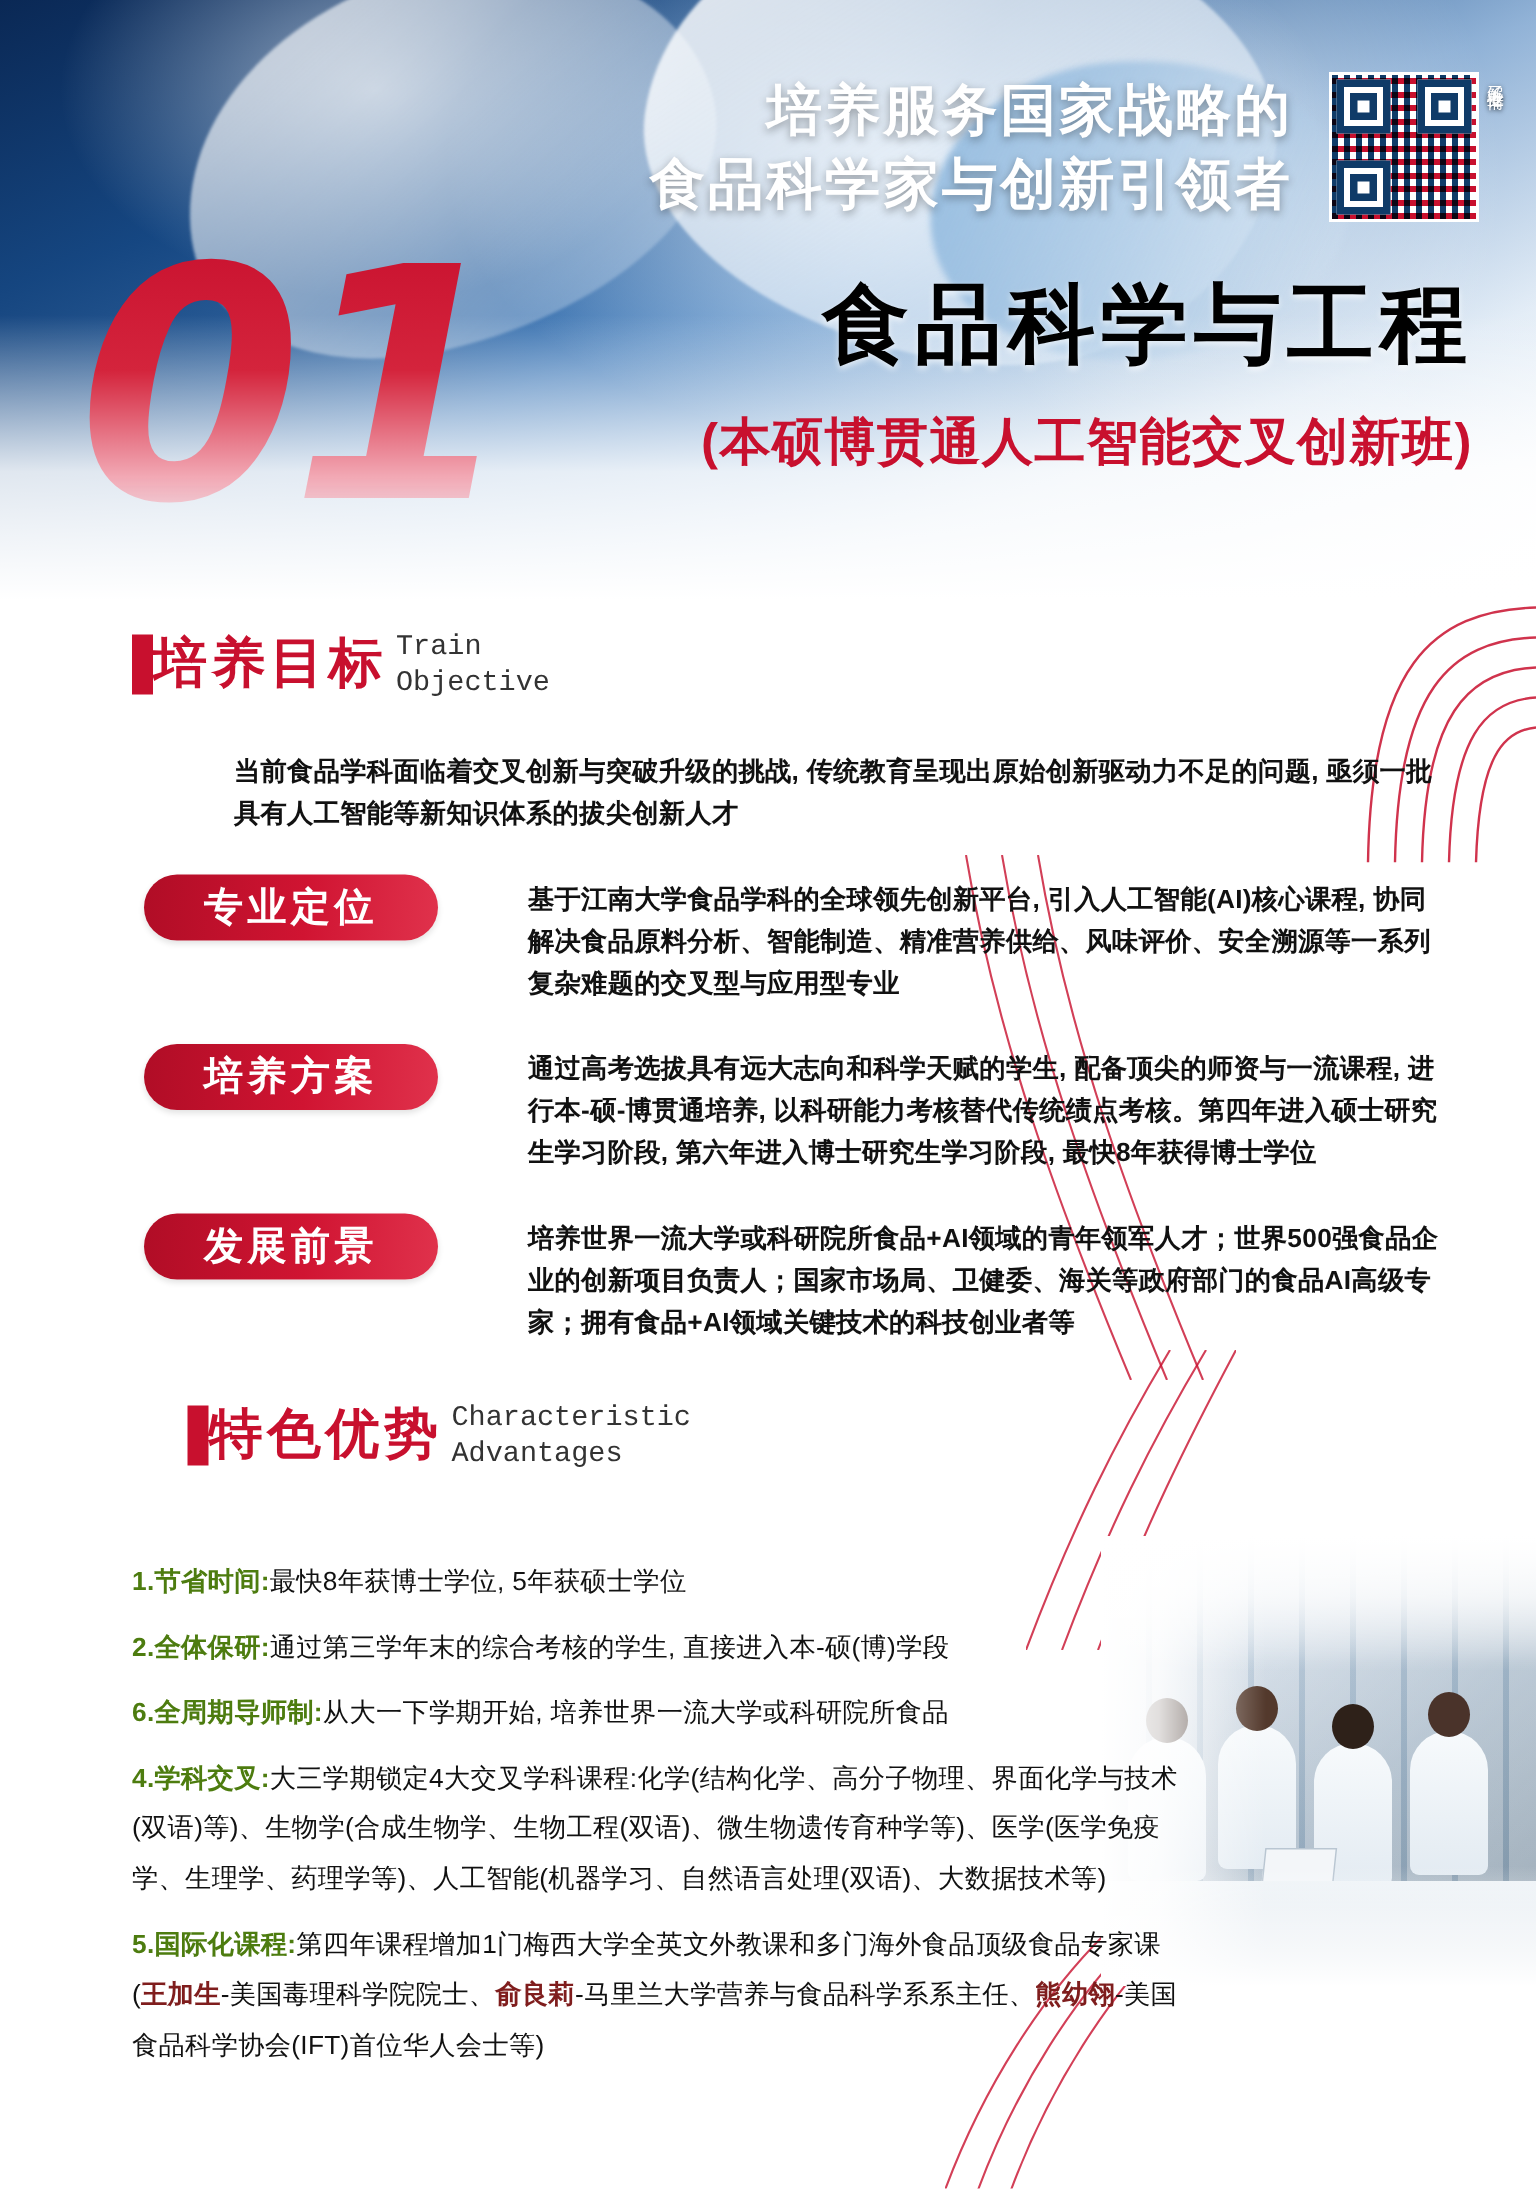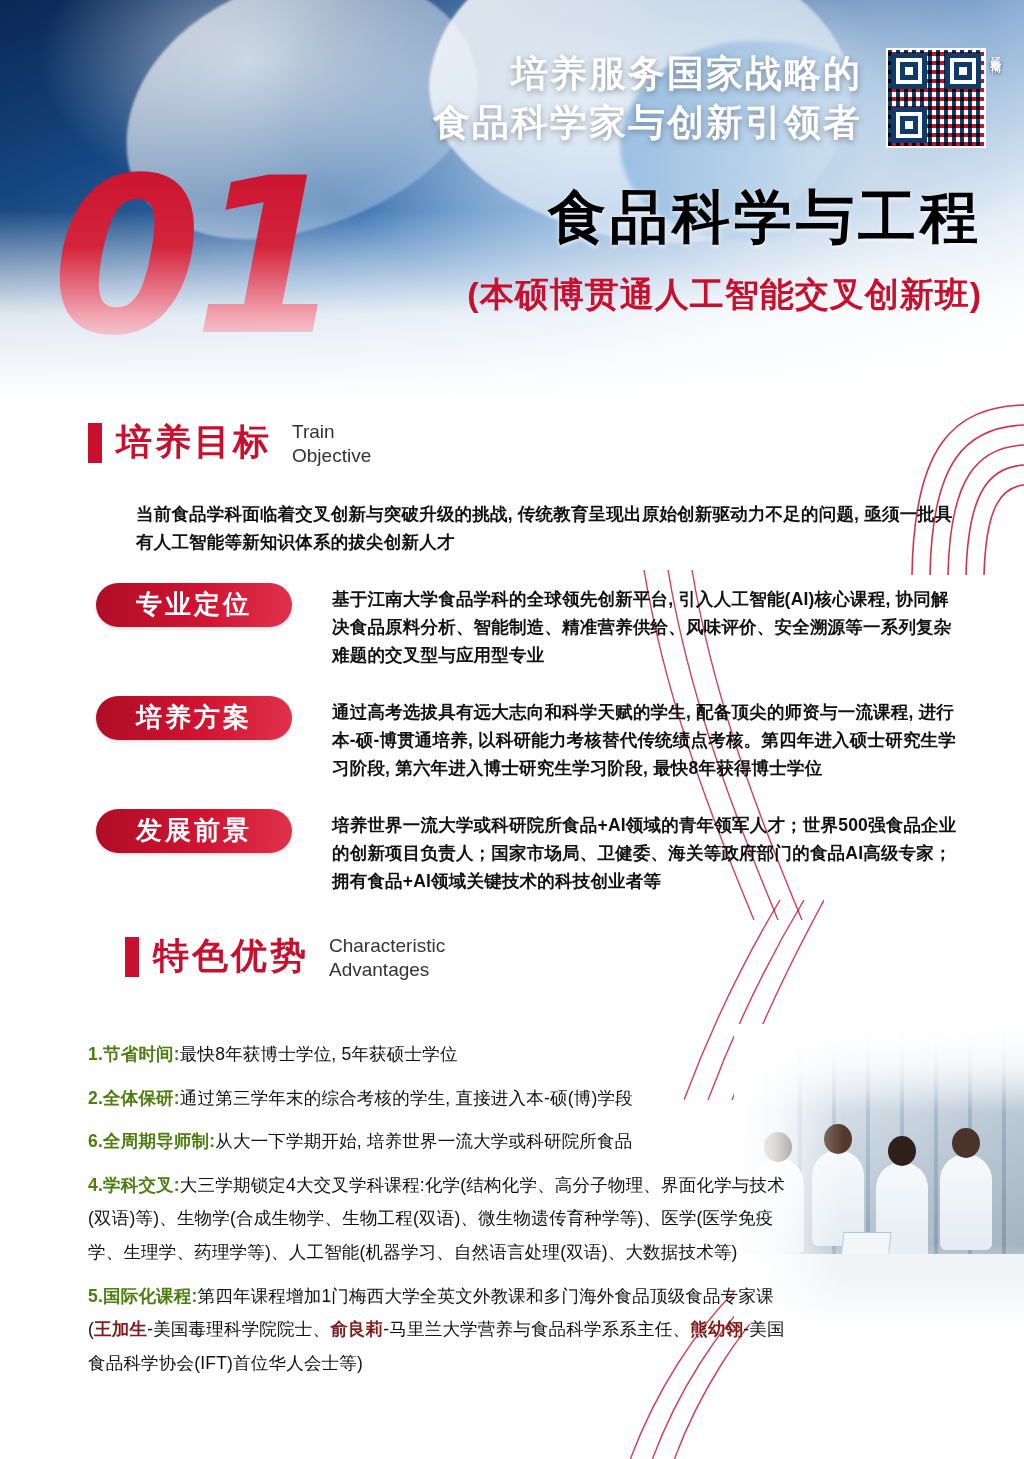--- a/index.html
+++ b/index.html
@@ -176,40 +176,39 @@
   .arc-top { position: absolute; right: 0; top: 395px; width: 230px; height: 180px; pointer-events: none; }
   .arc-mid { position: absolute; right: 210px; top: 570px; width: 180px; height: 350px; pointer-events: none; }
   .arc-low { position: absolute; right: 200px; top: 900px; width: 140px; height: 200px; pointer-events: none; }
   .arc-bot { position: absolute; left: 630px; top: 1290px; width: 160px; height: 170px; pointer-events: none; }
 
   
   .section-head {
     position: absolute;
     display: flex;
     align-items: center;
-    gap: 14px;
   }
   .section-bar {
     width: 14px;
     height: 40px;
     background: #c8102e;
   }
   .section-cn {
     font-size: 36px;
     font-weight: bold;
     color: #c8102e;
     letter-spacing: 3px;
   }
   .section-en {
     font-size: 19px;
     color: #333333;
     line-height: 1.25;
     margin-left: 6px;
     margin-top: 2px;
-    font-family: Liberation Sans, sans-serif;
+    font-family: Liberation Mono, monospace;
   }
 
   
   .obj-list {
     position: absolute;
     left: 96px;
     top: 498px;
     width: 870px;
   }
   .obj-row {
@@ -226,21 +225,21 @@
     color: #ffffff;
     font-size: 26px;
     font-weight: bold;
     letter-spacing: 3px;
     display: flex;
     align-items: center;
     justify-content: center;
     box-shadow: 0 2px 4px rgba(0,0,0,0.12);
   }
   .obj-text {
-    margin-left: 40px;
+    margin-left: 60px;
     font-size: 17.5px;
     font-weight: bold;
     line-height: 1.62;
     color: #111111;
     letter-spacing: 0.2px;
     padding-top: 2px;
   }
 
   
   .adv-list {

